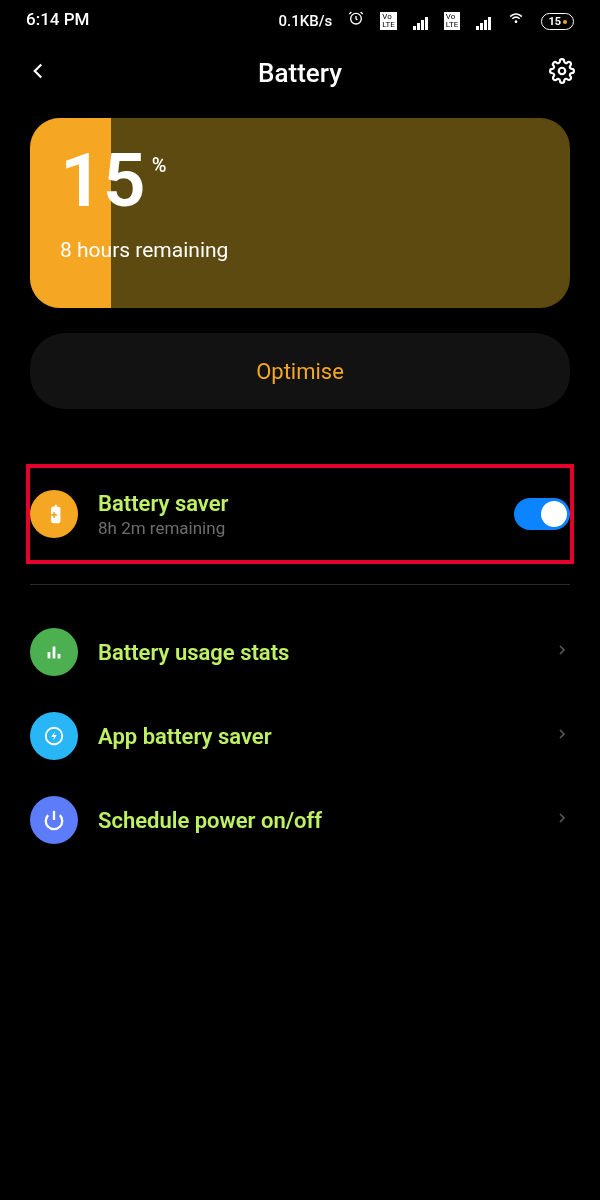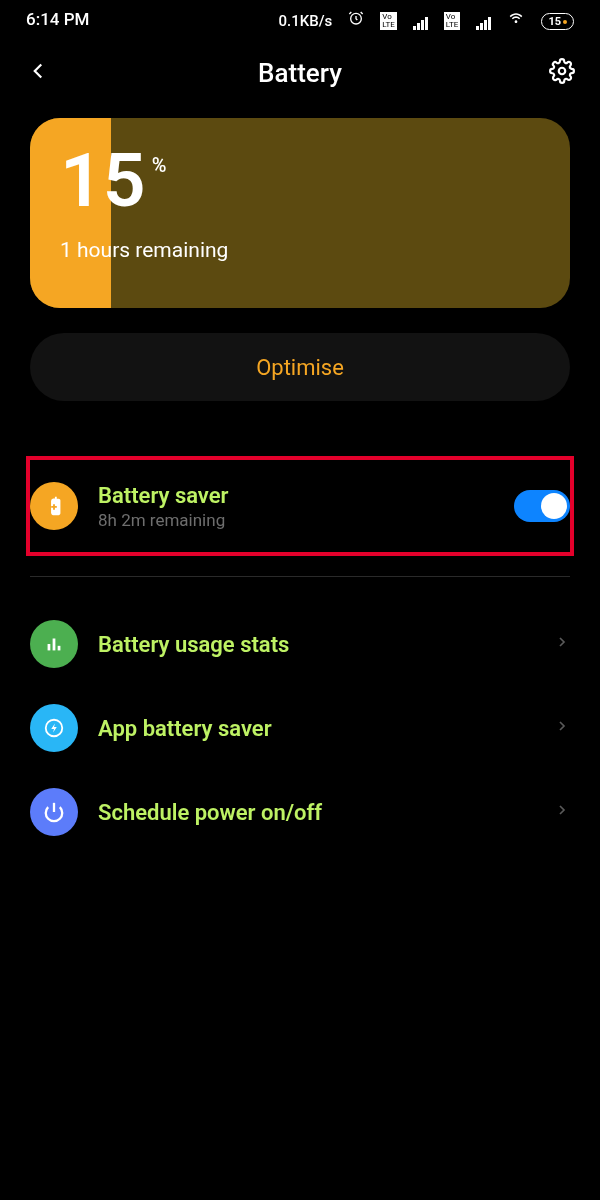--- a/index.html
+++ b/index.html
@@ -130,21 +130,21 @@
       color: #fff;
     }
     .remaining-text {
       font-size: 21px;
       color: #fff;
       margin-top: 20px;
     }
     .optimise-btn {
       background: #121212;
       border-radius: 35px;
-      height: 68px;
+      height: 76px;
       display: flex;
       align-items: center;
       justify-content: center;
       color: #f5a623;
       font-size: 22px;
       font-weight: 400;
       margin-bottom: 55px;
     }
     .highlight-box {
       border: 4px solid #e4002b;
@@ -273,21 +273,21 @@
 </div>
 
 <div class="content">
   <div class="battery-card">
     <div class="battery-fill"></div>
     <div class="battery-content">
       <div class="battery-percent">
         <span class="percent-number">15</span>
         <span class="percent-symbol">%</span>
       </div>
-      <div class="remaining-text">1 hours remaining</div>
+      <div class="remaining-text">8 hours remaining</div>
     </div>
   </div>
 
   <div class="optimise-btn">
     <span>Optimise</span>
   </div>
 
   <div class="highlight-box">
     <div class="setting-row">
       <div class="setting-icon icon-orange">

